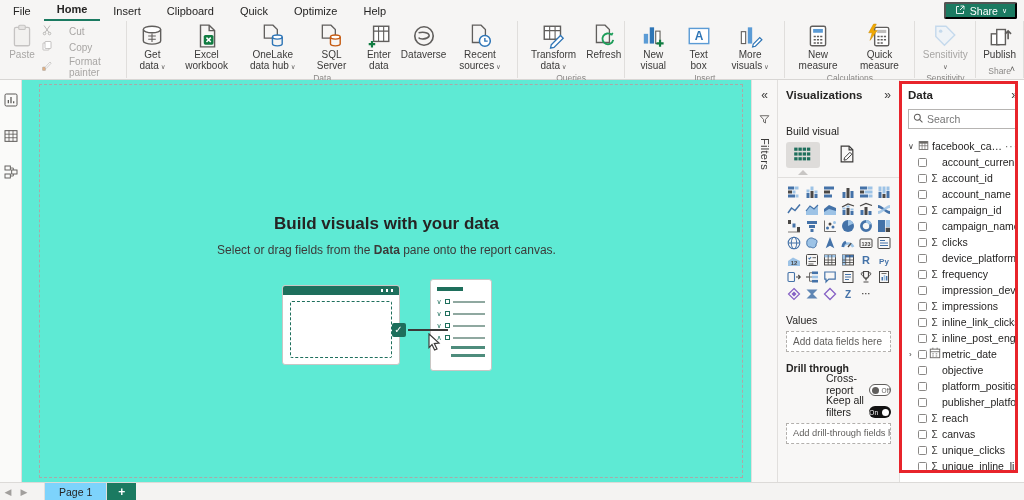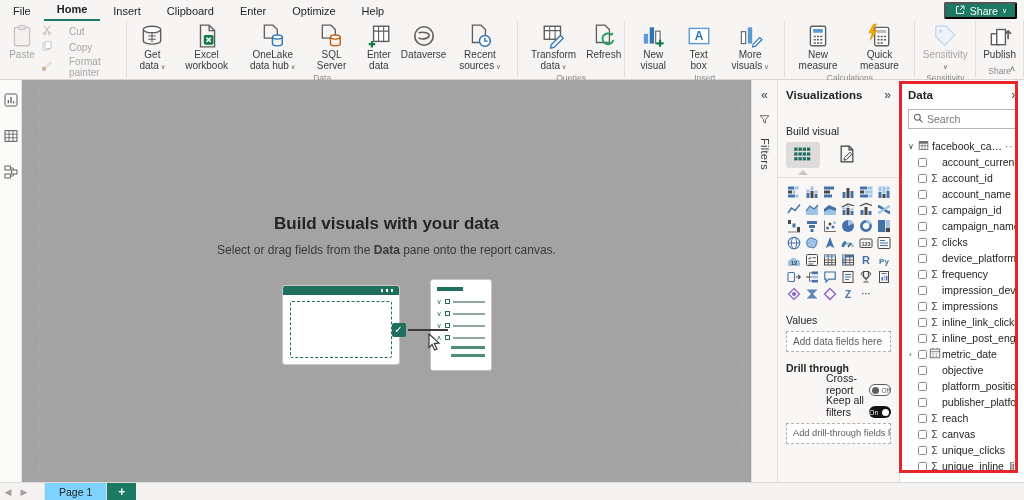--- a/index.html
+++ b/index.html
@@ -29,21 +29,21 @@
   .clip-small { display:flex; align-items:center; gap:16px; font-size:10px; color:#A8A6A4; }
   .clip-small svg { width:12px; height:12px; }
   #ribbon-collapse { position:absolute; right:9px; top:64px; font-size:9px; color:#605E5C; }
 
   
   #main { position:absolute; top:80px; left:0; right:0; bottom:18px; display:flex; }
 
   #leftrail { width:22px; border-right:1px solid #E1DFDD; background:#FAFAF9; display:flex; flex-direction:column; align-items:center; padding-top:12px; gap:20px; }
   #leftrail .rail-icon { width:16px; height:16px; }
 
-  #canvas { flex:1; position:relative; background:#a3a3a3; }
+  #canvas { flex:1; position:relative; background:#5eead4; }
   #page-outline { position:absolute; left:17px; top:4px; right:8px; bottom:4px; border:1px dashed #ABA9A7; }
   #canvas-msg { position:absolute; left:0; right:0; top:134px; text-align:center; }
   #canvas-title { font-size:17px; font-weight:bold; color:#252423; }
   #canvas-sub { font-size:12px; color:#3B3A39; margin-top:9px; }
   #canvas-sub b { font-weight:bold; }
   #illustration { margin-top:22px; display:inline-block; position:relative; width:210px; height:92px; }
   #ill-window { position:absolute; left:0; top:6px; width:118px; height:80px; background:#fff; border:1px solid #C8C6C4; border-radius:3px; }
   #ill-window .bar { height:9px; background:#1E6F5C; border-radius:2px 2px 0 0; position:relative; }
   #ill-window .bar .dots { position:absolute; right:4px; top:3px; width:14px; height:3px; background:repeating-linear-gradient(90deg,#fff 0 2px,transparent 2px 5px); }
   #ill-window .inner { position:absolute; left:7px; right:7px; top:15px; bottom:6px; border:1.5px dashed #1E6F5C; border-radius:2px; }
@@ -113,21 +113,21 @@
 <body>
 
 <div id="app">
 
   <div id="topbar">
     <nav id="menubar">
         <div class="menu-item">File</div>
         <div class="menu-item active">Home</div>
         <div class="menu-item">Insert</div>
         <div class="menu-item">Clipboard</div>
-        <div class="menu-item">Enter</div>
+        <div class="menu-item">Quick</div>
         <div class="menu-item">Optimize</div>
         <div class="menu-item">Help</div>
       </nav>
     <button id="share-btn">
       <span class="ic"><svg width="12" height="12" viewBox="0 0 24 24">
             <path d="M10 5 H5 v14 h14 v-5" fill="none" stroke="#fff" stroke-width="1.8"></path>
             <path d="M13 4 h7 v7 M20 4 l-8 8" fill="none" stroke="#fff" stroke-width="1.8"></path>
           </svg></span>
       <span>Share</span>
       <span class="chev">∨</span>

